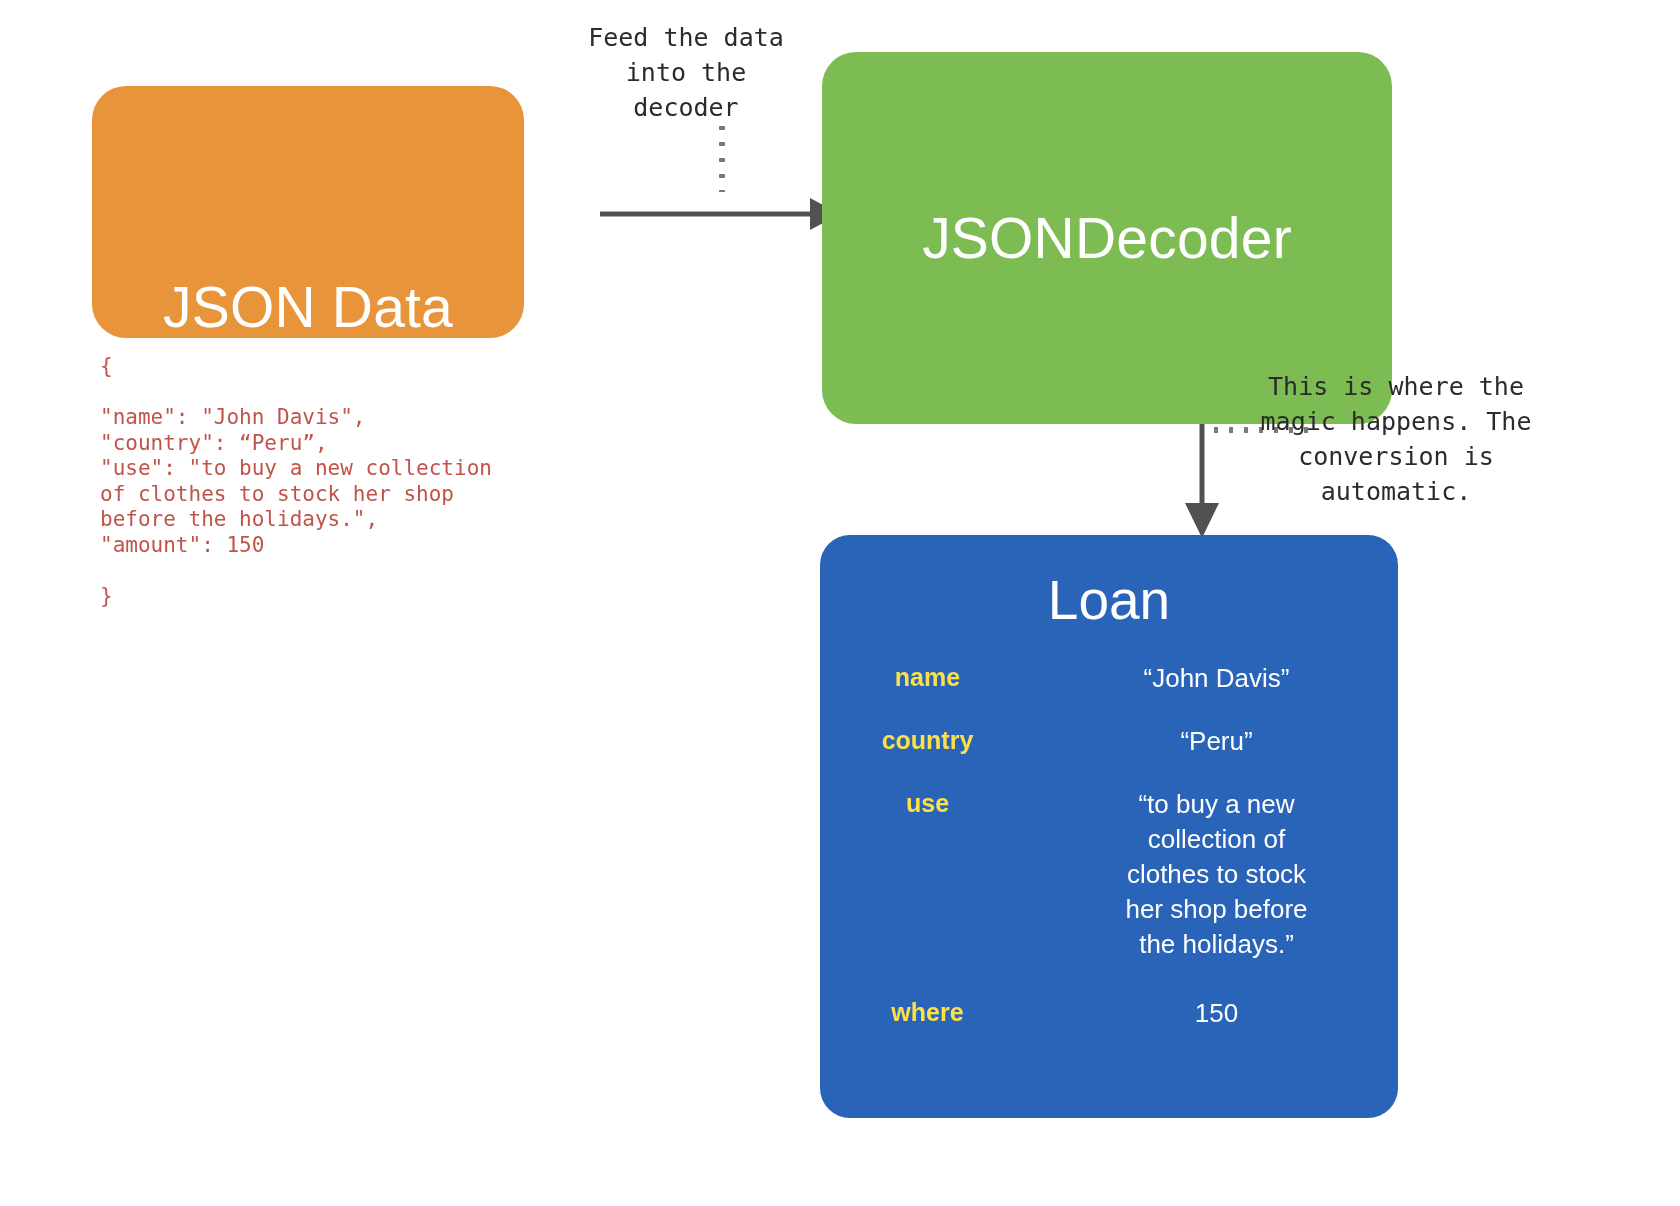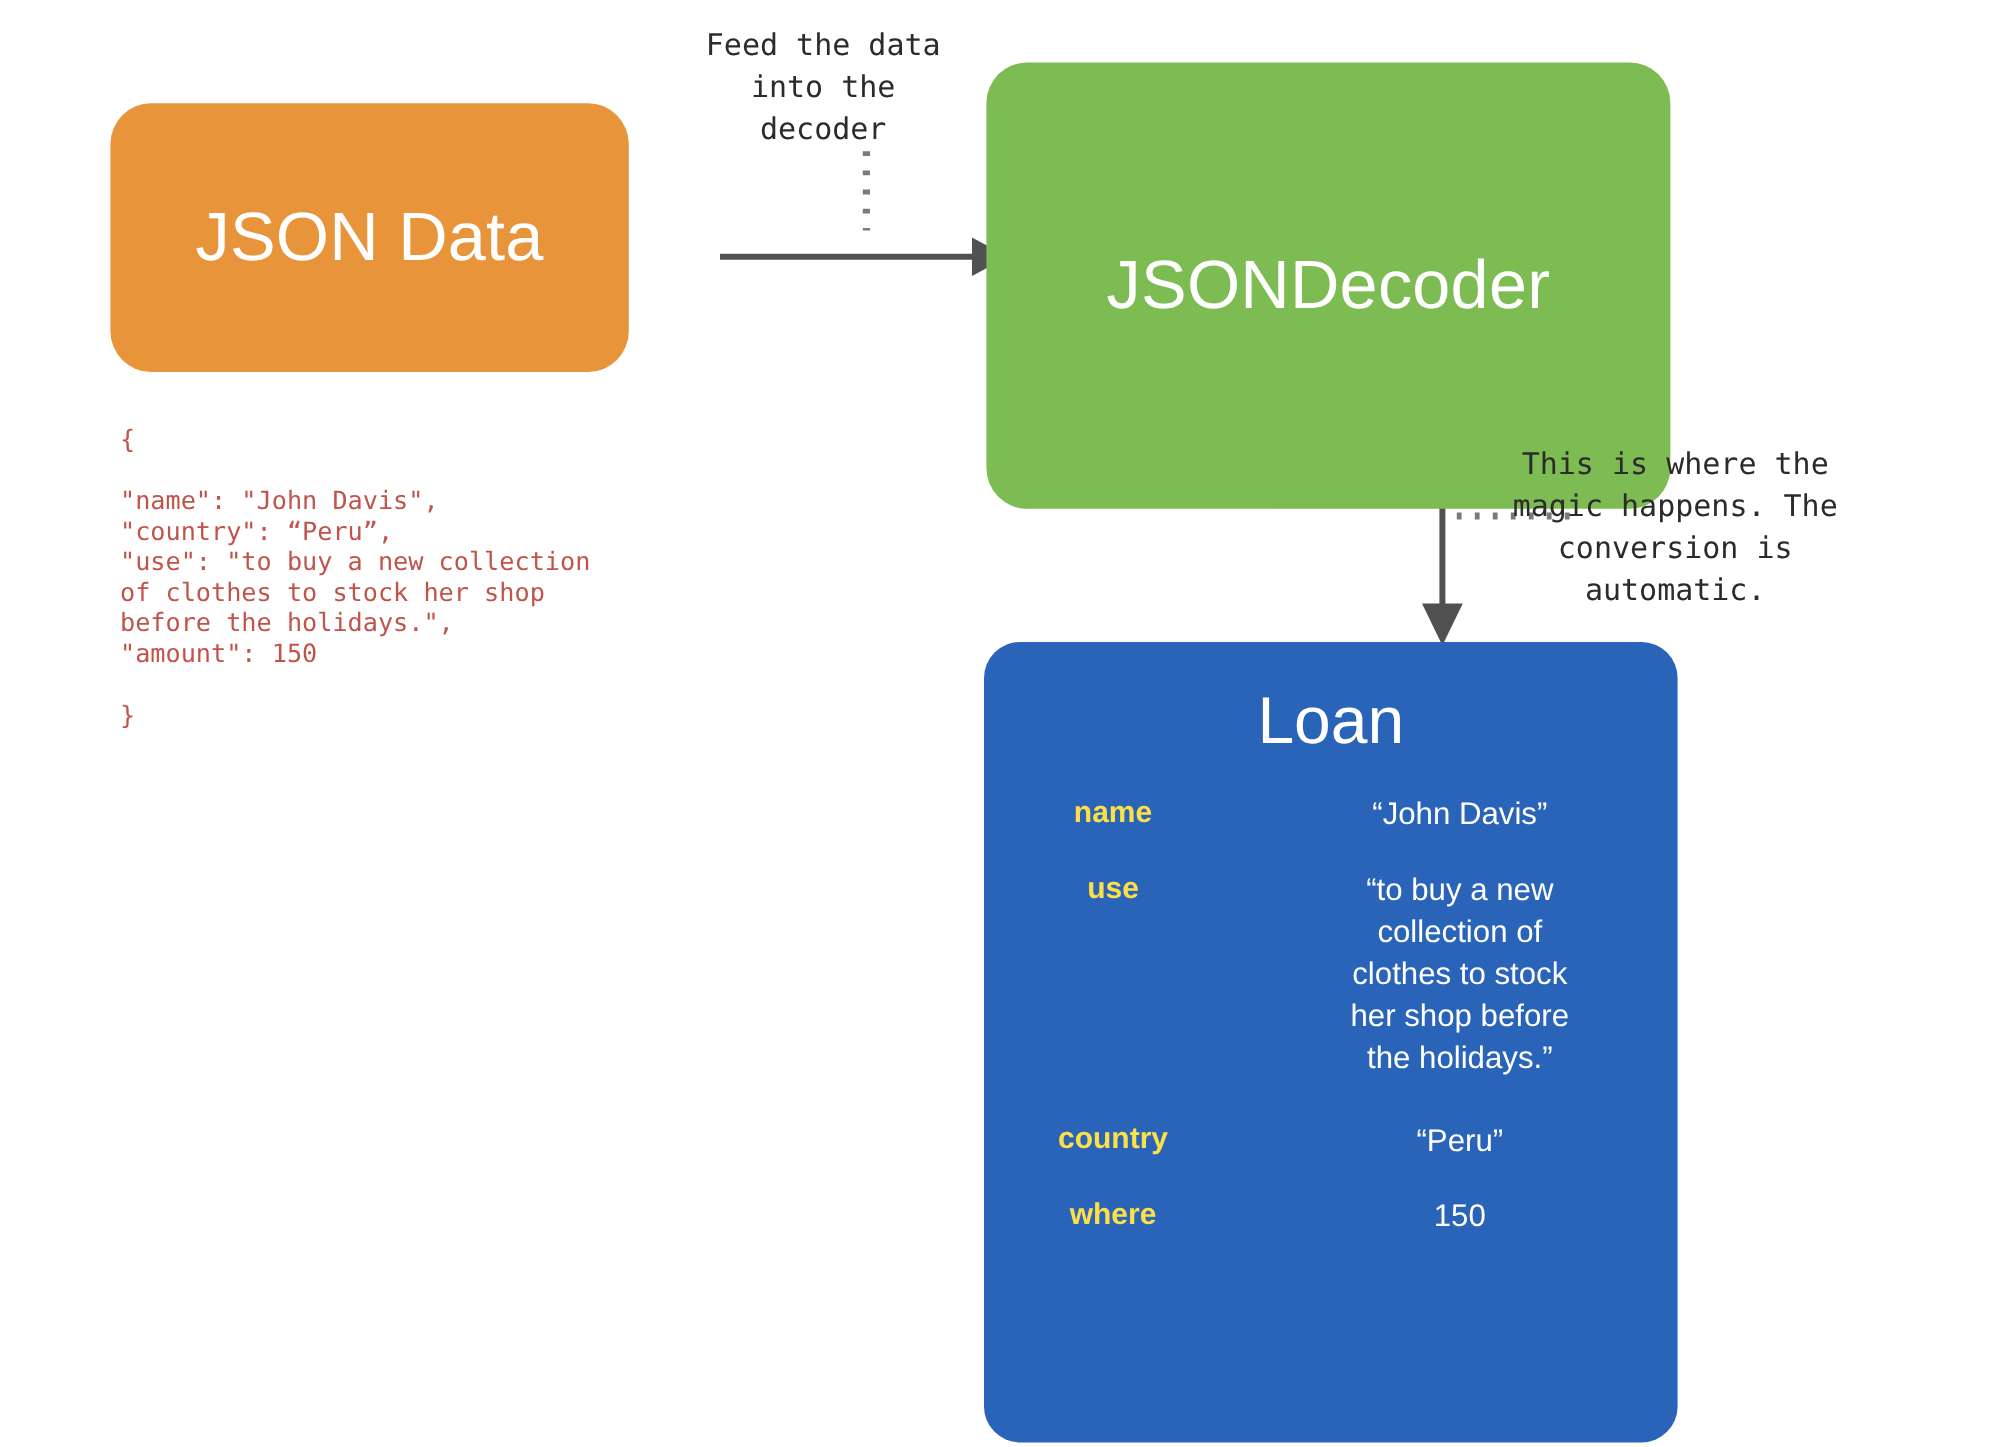--- a/index.html
+++ b/index.html
@@ -21,35 +21,35 @@
   .box-title{
     color:#ffffff;
     font-weight:300;
     letter-spacing:0.2px;
     text-align:center;
     width:100%;
     font-family:"Liberation Sans",sans-serif;
   }
 
   #json-data-box{
-    left:92px;top:86px;width:432px;height:224px;
+    left:92px;top:86px;width:432px;height:252px;
     background:#E8943A;
-    display:flex;align-items:center;justify-content:center;
+    display:flex;align-items:flex-end;justify-content:center;
   }
   #json-data-box .box-title{font-size:57px;line-height:62px;}
 
   #decoder-box{
     left:822px;top:52px;width:570px;height:372px;
     background:#7DBB53;
     display:flex;align-items:center;justify-content:center;
   }
   #decoder-box .box-title{font-size:57px;line-height:62px;}
 
   #loan-box{
-    left:820px;top:535px;width:578px;height:667px;
+    left:820px;top:535px;width:578px;height:583px;
     background:#2A64B8;
     border-radius:30px;
     padding:0;
   }
   #loan-box .loan-title{
     color:#ffffff;font-weight:300;font-size:55px;line-height:58px;
     text-align:center;margin-top:36px;
   }
 
   
@@ -170,32 +170,32 @@
 automatic.</div>
 
   <div class="box" id="loan-box">
     <div class="loan-title">Loan</div>
     <div class="loan-table" id="loan-props">
 
     <div class="prop-row">
           <div class="prop-key">name</div>
           <div class="prop-val">“John Davis”</div>
         </div>
+        <div class="prop-row">
+          <div class="prop-key">country</div>
+          <div class="prop-val">“Peru”</div>
+        </div>
         <div class="prop-row use-row">
           <div class="prop-key">use</div>
           <div class="prop-val">“to buy a new
 collection of
 clothes to stock
 her shop before
 the holidays.”</div>
         </div>
-        <div class="prop-row">
-          <div class="prop-key">country</div>
-          <div class="prop-val">“Peru”</div>
-        </div>
         <div class="prop-row amount-row">
           <div class="prop-key">where</div>
           <div class="prop-val">150</div>
         </div>
       </div>
   </div>
 
 </div>
 
 </body></html>

